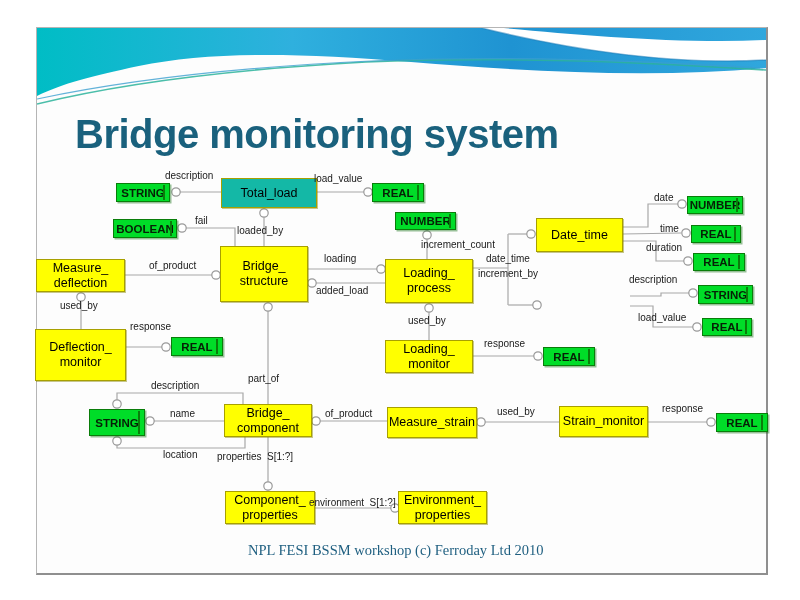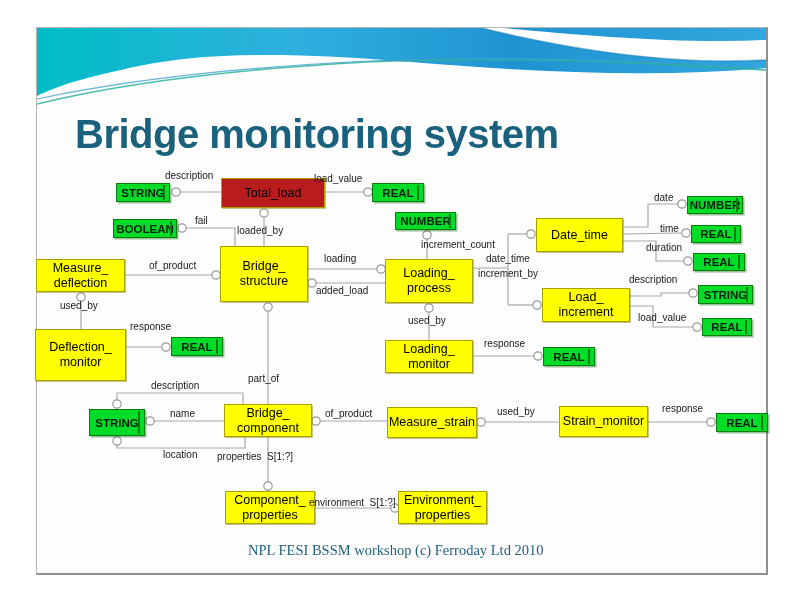--- a/index.html
+++ b/index.html
@@ -102,21 +102,21 @@
     <polyline points="485,422 559,422" fill="none" stroke="#a8a8a8" stroke-width="1.2"></polyline>
     <circle cx="481" cy="422" r="4.2" fill="#ffffff" stroke="#999999" stroke-width="1.2"></circle>
     <polyline points="648,422 707,422" fill="none" stroke="#a8a8a8" stroke-width="1.2"></polyline>
     <circle cx="711" cy="422" r="4.2" fill="#ffffff" stroke="#999999" stroke-width="1.2"></circle>
     <polyline points="268,437 268,491" fill="none" stroke="#a8a8a8" stroke-width="1.2"></polyline>
     <circle cx="268" cy="486" r="4.2" fill="#ffffff" stroke="#999999" stroke-width="1.2"></circle>
     <polyline points="315,508 391,508" fill="none" stroke="#a8a8a8" stroke-width="1.2"></polyline>
     <circle cx="395" cy="508" r="4.2" fill="#ffffff" stroke="#999999" stroke-width="1.2"></circle>
   </svg>
 <div id="diagram-layer">
-    <div class="ebox" style="left: 221px; top: 178px; width: 104px; height: 30px; background: #b91c1c; border: 1px solid rgb(168, 160, 0);">
+    <div class="ebox" style="left: 221px; top: 178px; width: 96px; height: 30px; background: #14b8a6; border: 1px solid rgb(168, 160, 0);">
       <span>Total_load</span>
     </div>
     <div class="ebox" style="left: 220px; top: 246px; width: 88px; height: 56px; background: rgb(255, 255, 0); border: 1px solid rgb(168, 160, 0);">
       <span>Bridge_</span>
       <span>structure</span>
     </div>
     <div class="ebox" style="left: 36px; top: 259px; width: 89px; height: 33px; background: rgb(255, 255, 0); border: 1px solid rgb(168, 160, 0);">
       <span>Measure_</span>
       <span>deflection</span>
     </div>
@@ -127,24 +127,20 @@
     <div class="ebox" style="left: 385px; top: 259px; width: 88px; height: 44px; background: rgb(255, 255, 0); border: 1px solid rgb(168, 160, 0);">
       <span>Loading_</span>
       <span>process</span>
     </div>
     <div class="ebox" style="left: 385px; top: 340px; width: 88px; height: 33px; background: rgb(255, 255, 0); border: 1px solid rgb(168, 160, 0);">
       <span>Loading_</span>
       <span>monitor</span>
     </div>
     <div class="ebox" style="left: 536px; top: 218px; width: 87px; height: 34px; background: rgb(255, 255, 0); border: 1px solid rgb(168, 160, 0);">
       <span>Date_time</span>
-    </div>
-    <div class="ebox" style="left: 542px; top: 288px; width: 88px; height: 34px; background: rgb(255, 255, 0); border: 1px solid rgb(168, 160, 0);">
-      <span>Load_</span>
-      <span>increment</span>
     </div>
     <div class="ebox" style="left: 224px; top: 404px; width: 88px; height: 33px; background: rgb(255, 255, 0); border: 1px solid rgb(168, 160, 0);">
       <span>Bridge_</span>
       <span>component</span>
     </div>
     <div class="ebox" style="left: 559px; top: 406px; width: 89px; height: 31px; background: rgb(255, 255, 0); border: 1px solid rgb(168, 160, 0);">
       <span>Strain_monitor</span>
     </div>
     <div class="ebox" style="left: 387px; top: 407px; width: 90px; height: 31px; background: rgb(255, 255, 0); border: 1px solid rgb(168, 160, 0);">
       <span>Measure_strain</span>

